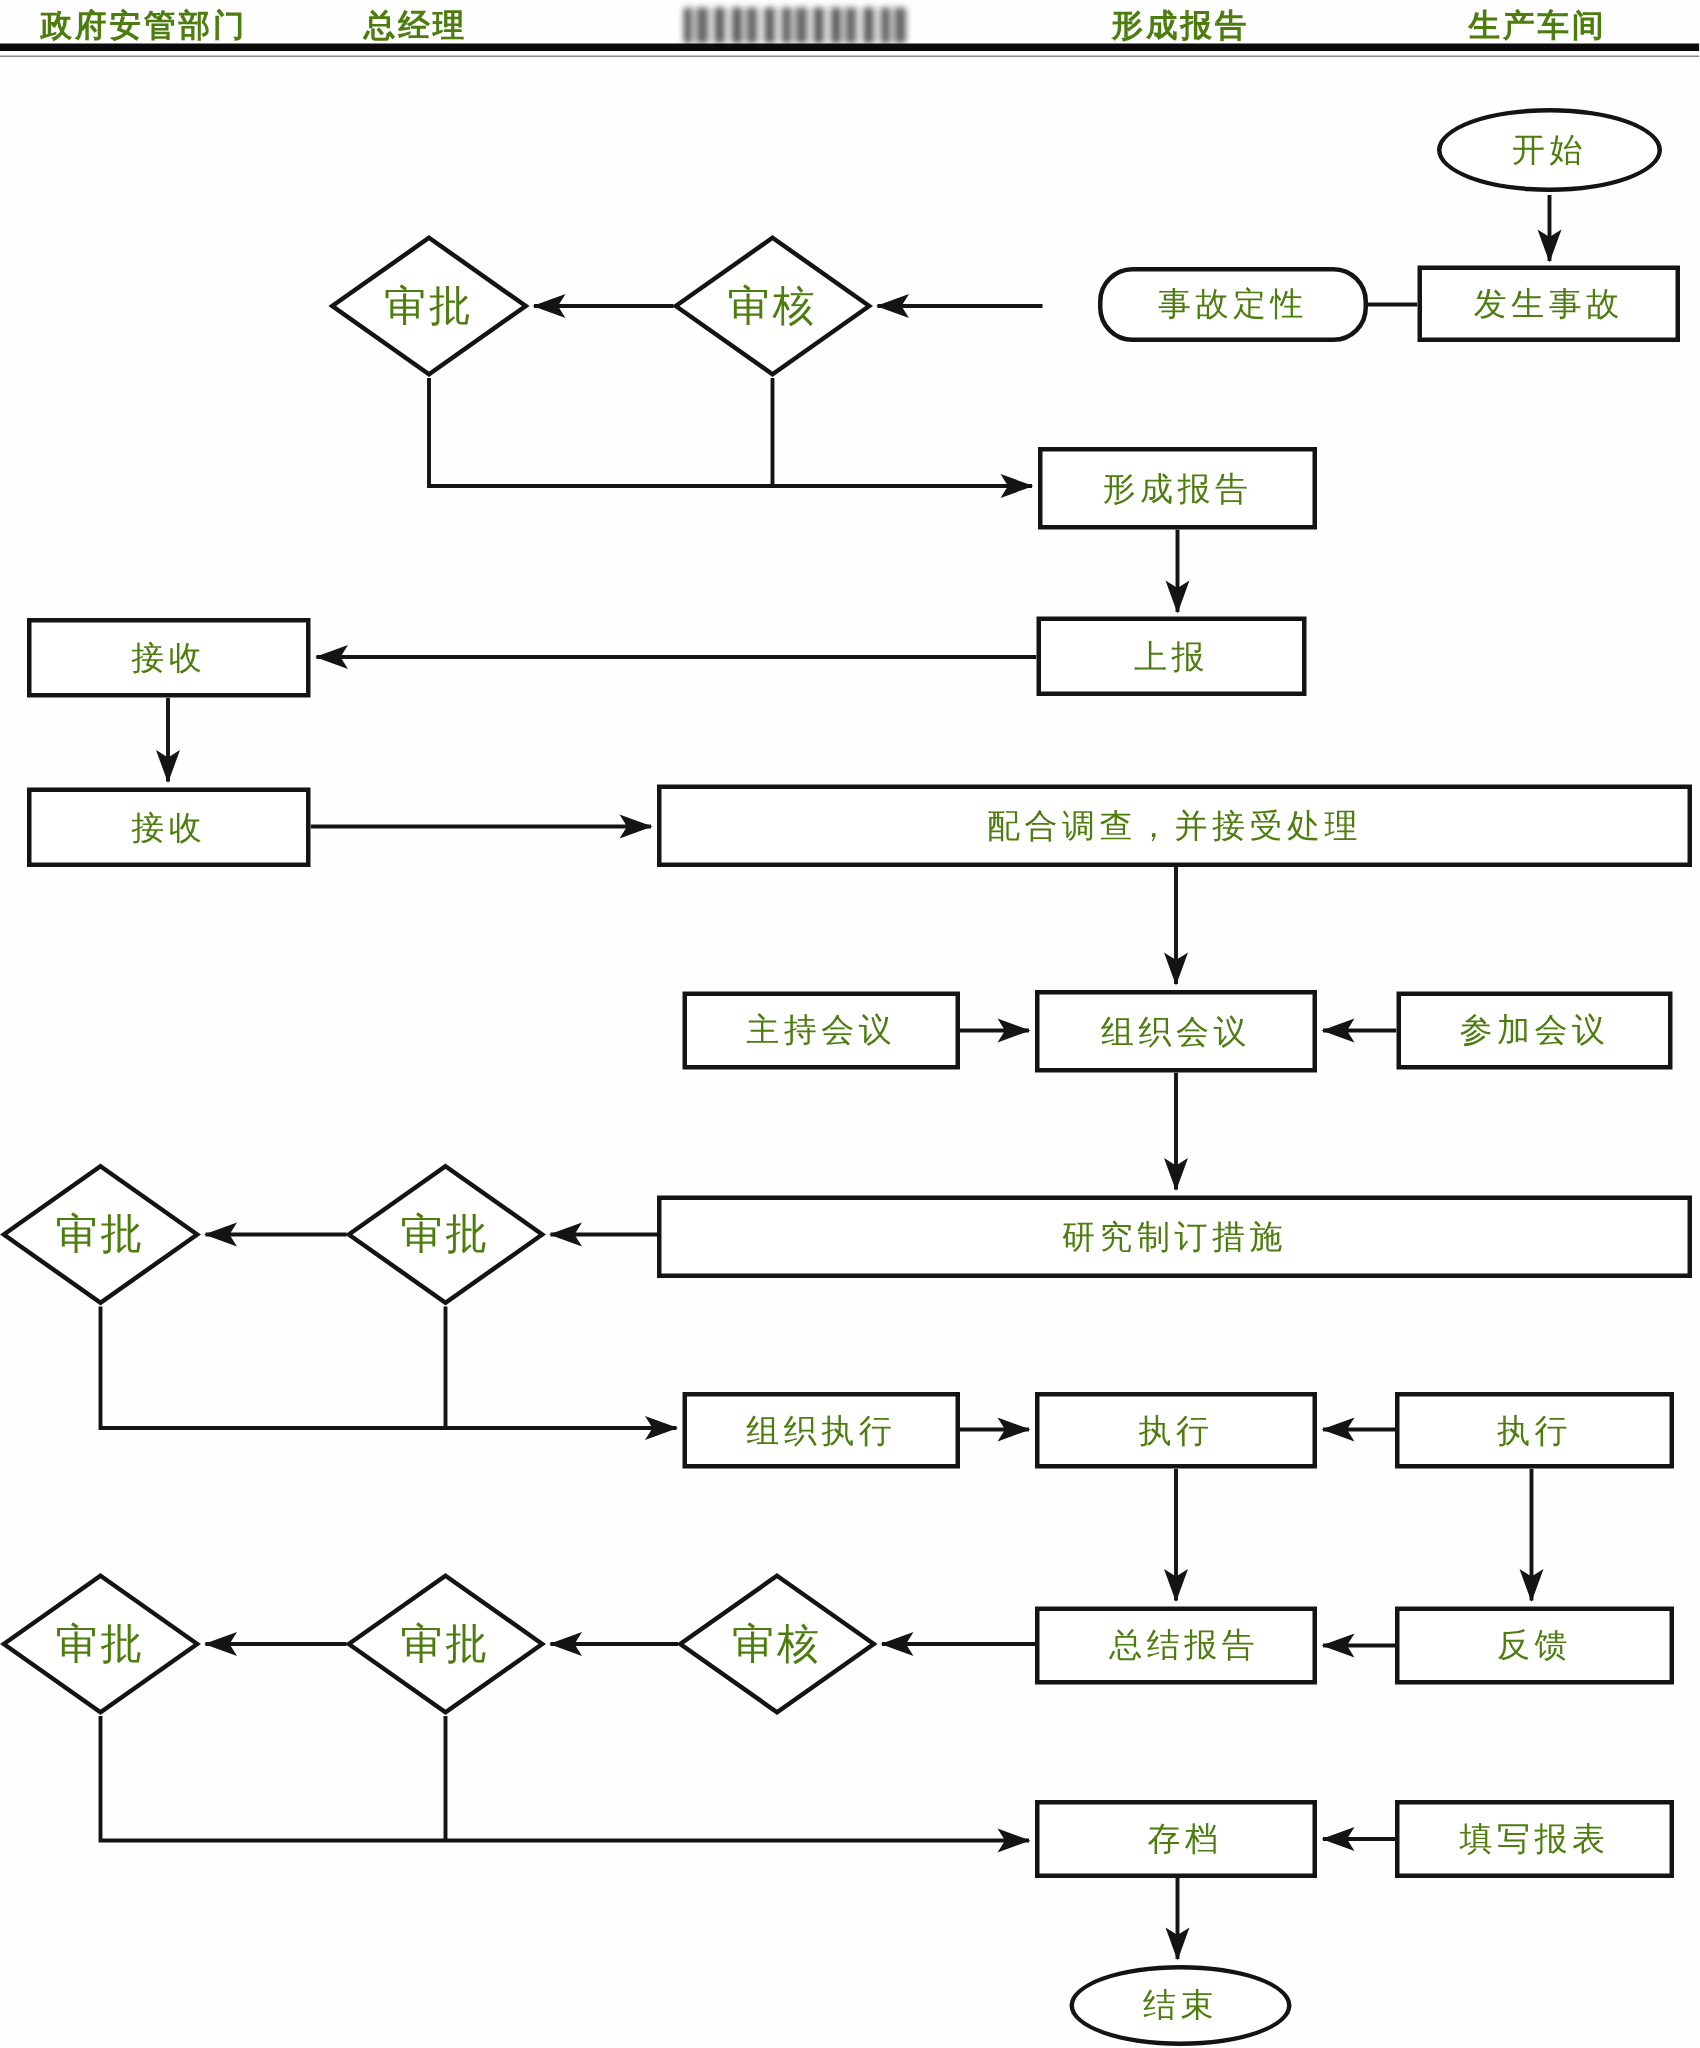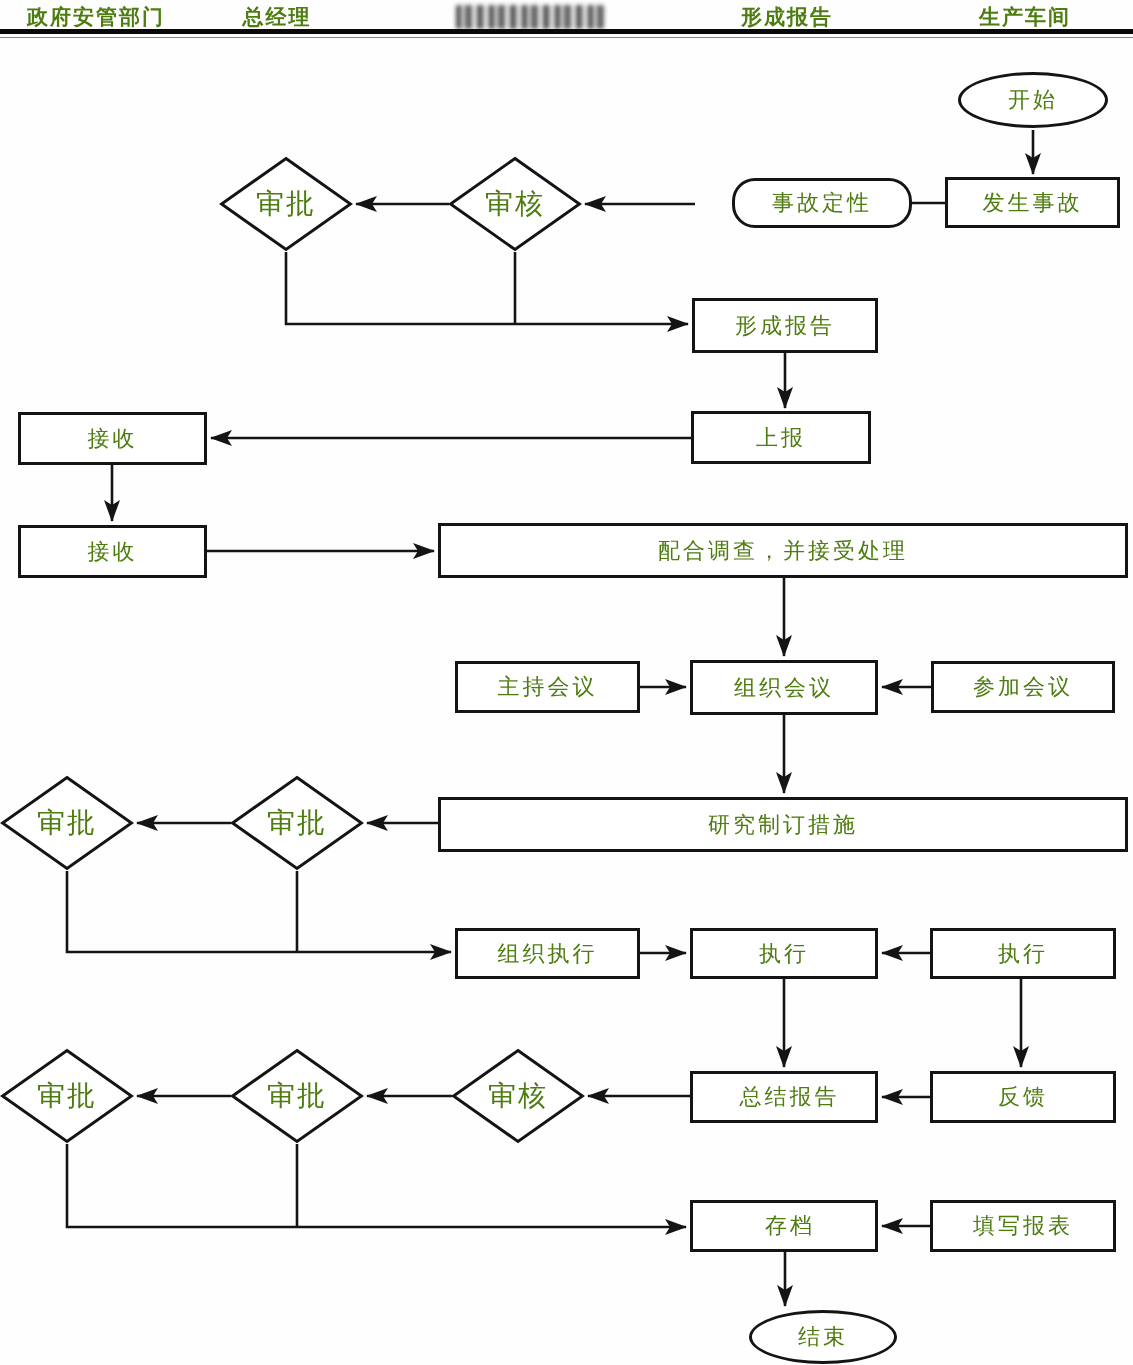--- a/index.html
+++ b/index.html
@@ -200,17 +200,17 @@
   </div>
 
   <div class="node rect" style="left:690px;top:1200px;width:188px;height:52px;padding-left:12px;">
     <span class="lbl">存档</span>
   </div>
 
   <div class="node rect" style="left:930px;top:1200px;width:186px;height:52px;">
     <span class="lbl">填写报表</span>
   </div>
 
-  <div class="node ellipse" style="left:749px;top:1310px;width:148px;height:54px;">
+  <div class="node ellipse" style="left:713px;top:1310px;width:148px;height:54px;">
     <span class="lbl">结束</span>
   </div>
 
 </div>
 
 </body></html>

